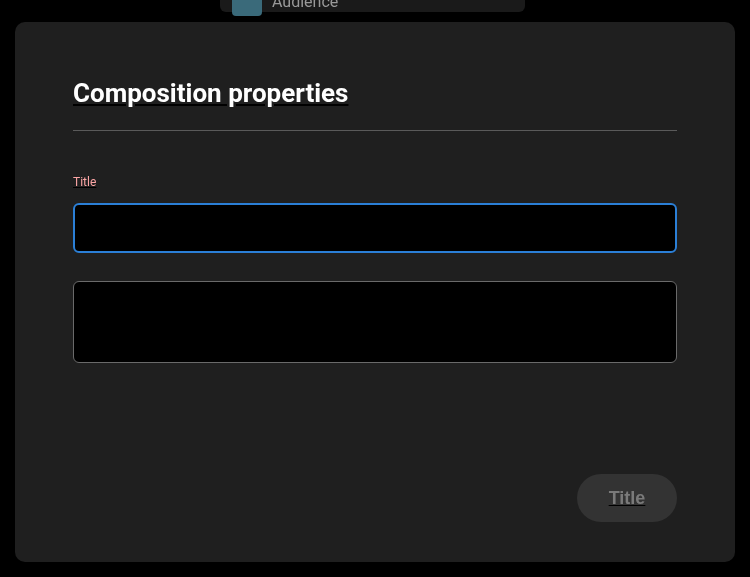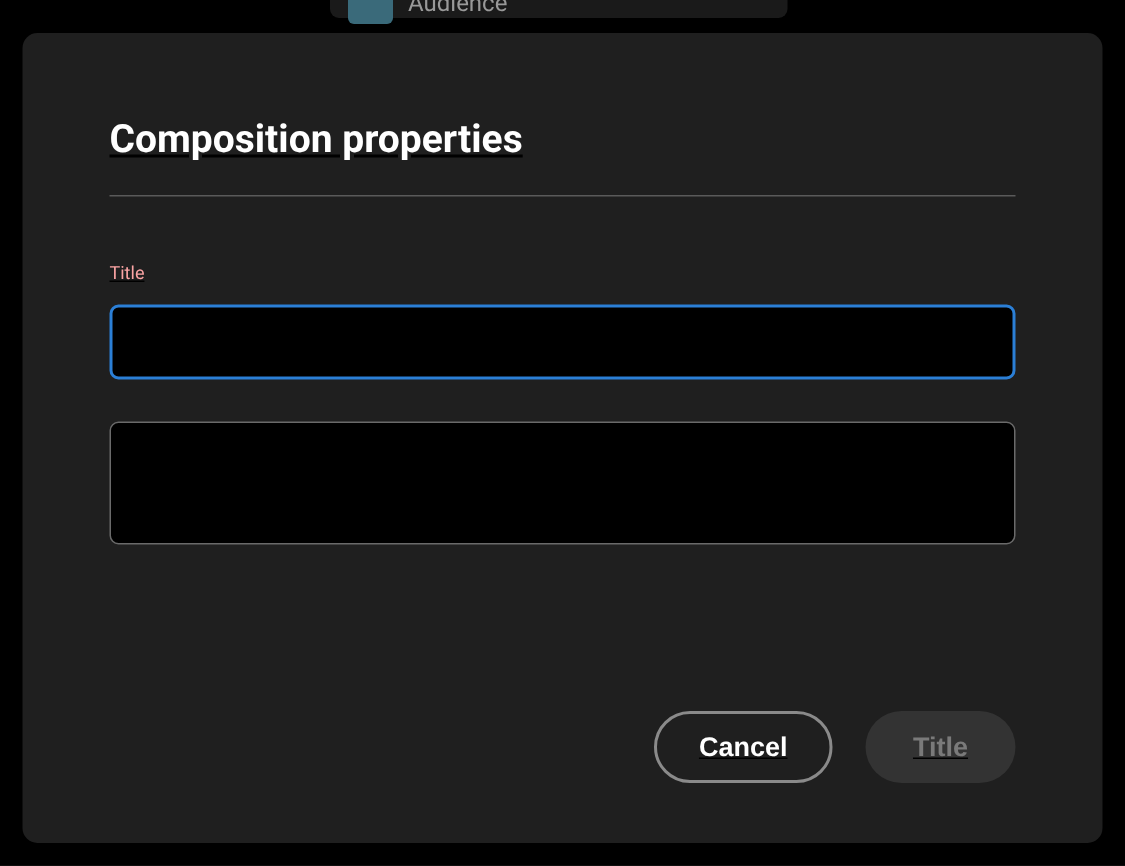--- a/index.html
+++ b/index.html
@@ -133,16 +133,15 @@
 <div class="dialog">
   <h1 class="dialog-title">Composition properties</h1>
   <div class="divider"></div>
 
   <label class="field-label">Title</label>
   <input type="text" class="text-input" autofocus="" value="" style="">
 
   <textarea class="textarea" style=""></textarea>
 
   <div class="button-row">
-    <button class="btn btn-cancel">Cancel</button>
     <button class="btn btn-save">Title</button>
   </div>
 </div>
 
 </body></html>

